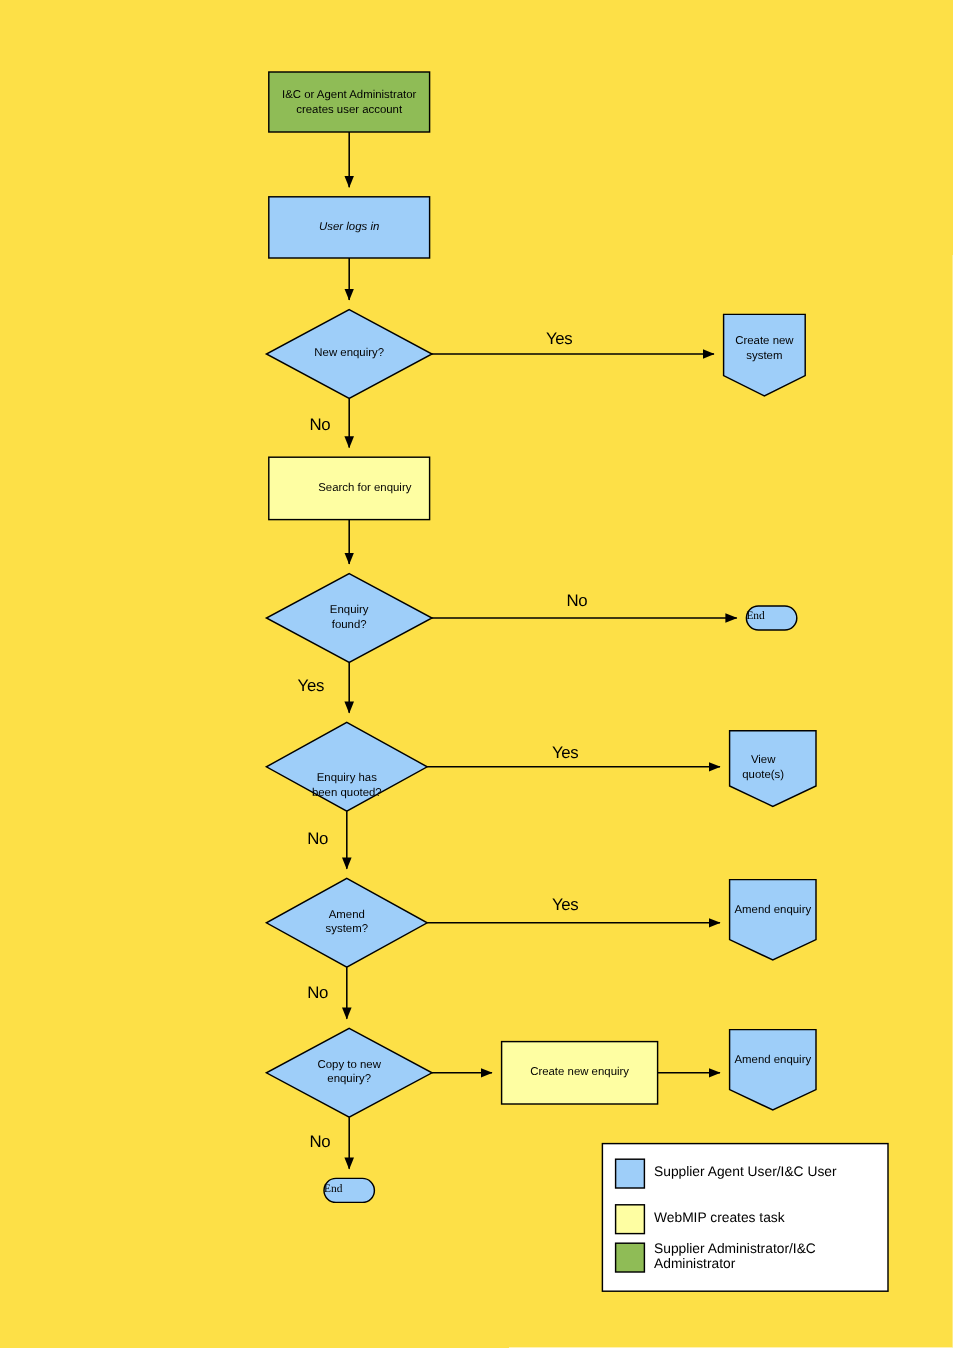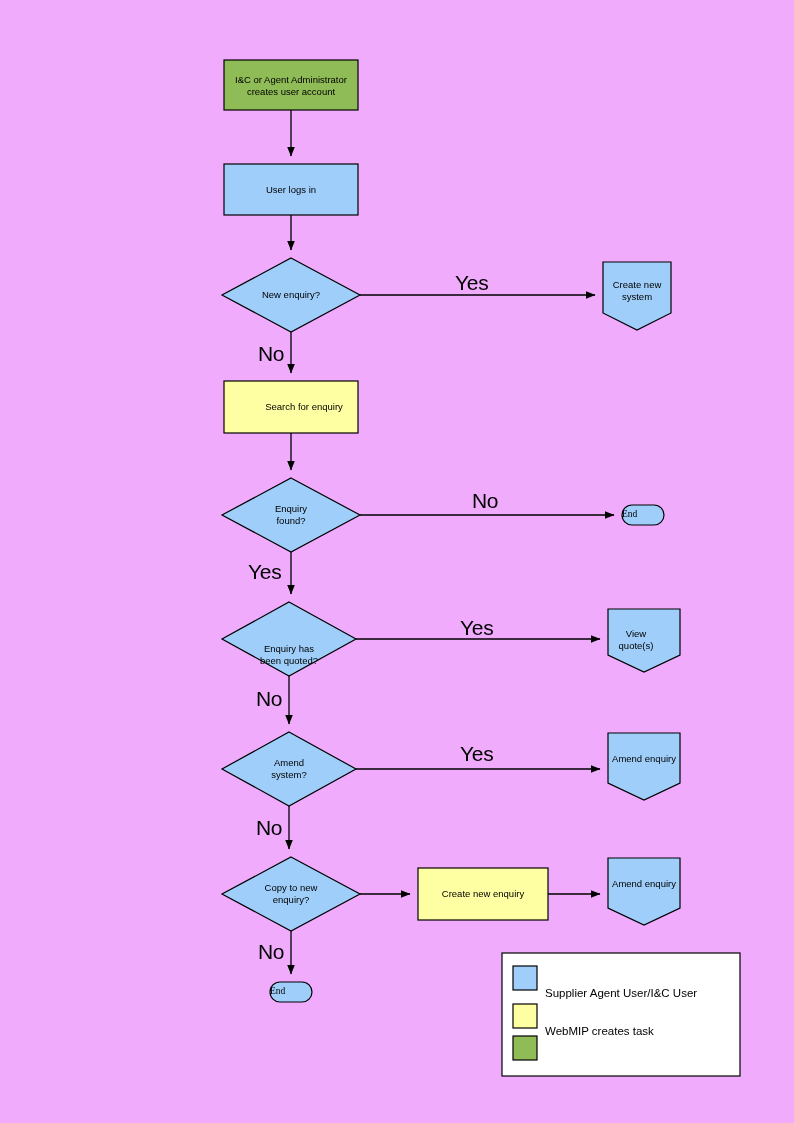--- a/index.html
+++ b/index.html
@@ -9,21 +9,21 @@
     background: #ffffff;
   }
   body {
     font-family: "Liberation Sans", sans-serif;
     -webkit-font-smoothing: none;
   }
   #canvas {
     position: relative;
     width: 794px;
     height: 1123px;
-    background: #f0abfc;
+    background: #fde047;
     overflow: hidden;
   }
   svg#flow {
     position: absolute;
     left: 0;
     top: 0;
     width: 794px;
     height: 1123px;
   }
   .shape-fill-process   { fill: #9ECEF9; stroke: #000000; stroke-width: 1.2; }
@@ -41,39 +41,38 @@
     font-family: "Liberation Sans", sans-serif;
     font-size: 9.5px;
     line-height: 11.5px;
     color: #000000;
     pointer-events: none;
     white-space: pre-line;
   }
   .branch-label {
     position: absolute;
     font-family: "Liberation Sans", sans-serif;
-    font-size: 21px;
+    font-size: 14px;
     line-height: 21px;
     color: #000000;
     letter-spacing: -0.3px;
   }
   .terminal-text {
     position: absolute;
     font-family: Liberation Serif, serif;
     font-size: 9.5px;
     color: #000000;
   }
   .legend-text {
     position: absolute;
     font-family: "Liberation Sans", sans-serif;
     font-size: 11.5px;
     line-height: 13px;
     color: #000000;
     white-space: pre-line;
-    margin-top: 16px;
   }
 </style>
 </head>
 <body>
 
 <div id="canvas">
 
   <svg id="flow" viewBox="0 0 794 1123">
     <defs>
       <marker id="arrow" markerWidth="11" markerHeight="11" refX="9.5" refY="4" orient="auto" markerUnits="userSpaceOnUse">
@@ -141,21 +140,21 @@
 
     <rect class="legend-frame" x="502" y="953" width="238" height="123"></rect>
     <rect class="shape-fill-process" x="513" y="966" width="24" height="24" fill="#9ECEF9"></rect>
     <rect class="shape-fill-system" x="513" y="1004" width="24" height="24" fill="#FEFEA2"></rect>
     <rect class="shape-fill-admin" x="513" y="1036" width="24" height="24" fill="#8FBC56"></rect>
   </svg>
 
   <div class="node-text" style="left:224px; top:74px; width:134px;">I&amp;C or Agent Administrator
 creates user account</div>
 
-  <div class="node-text" style="left:224px; top:184px; width:134px;">User logs in</div>
+  <div class="node-text" style="left:224px; top:184px; width:134px;font-style:italic;">User logs in</div>
 
   <div class="node-text" style="left:222px; top:289px; width:138px;">New enquiry?</div>
 
   <div class="node-text" style="left:603px; top:279px; width:68px;">Create new
 system</div>
 
   <div class="node-text" style="left:224px; top:401px; width:134px;padding-left:13px;">Search for enquiry</div>
 
   <div class="node-text" style="left:222px; top:503px; width:138px;">Enquiry
 found?</div>
@@ -196,14 +195,16 @@
   <div class="branch-label" style="left:460px; top:743px;">Yes</div>
 
   <div class="branch-label" style="left:256px; top:817px;">No</div>
 
   <div class="branch-label" style="left:258px; top:941px;">No</div>
 
   <div class="legend-text" style="left:545px; top:971px; width:190px;">Supplier Agent User/I&amp;C User</div>
 
   <div class="legend-text" style="left:545px; top:1009px; width:190px;">WebMIP creates task</div>
 
+  <div class="legend-text" style="left:545px; top:1035px; width:190px;">Supplier Administrator/I&amp;C
+Administrator</div>
 
 </div>
 
 </body></html>

